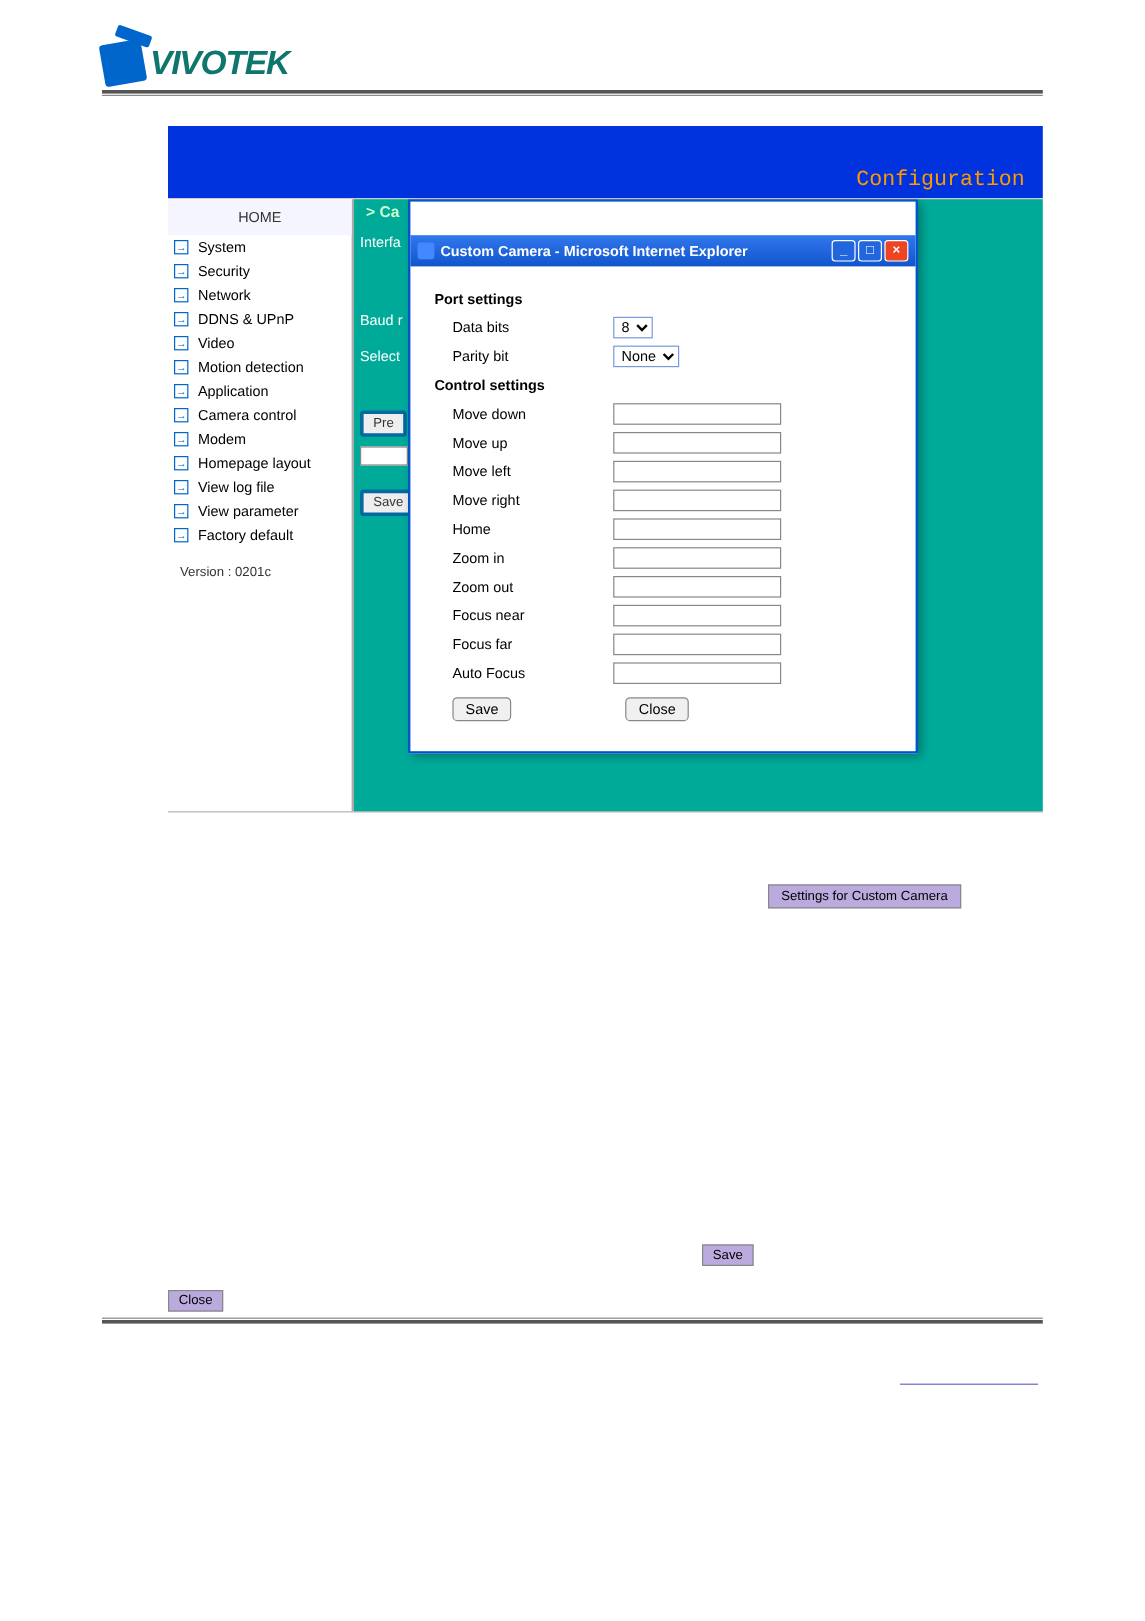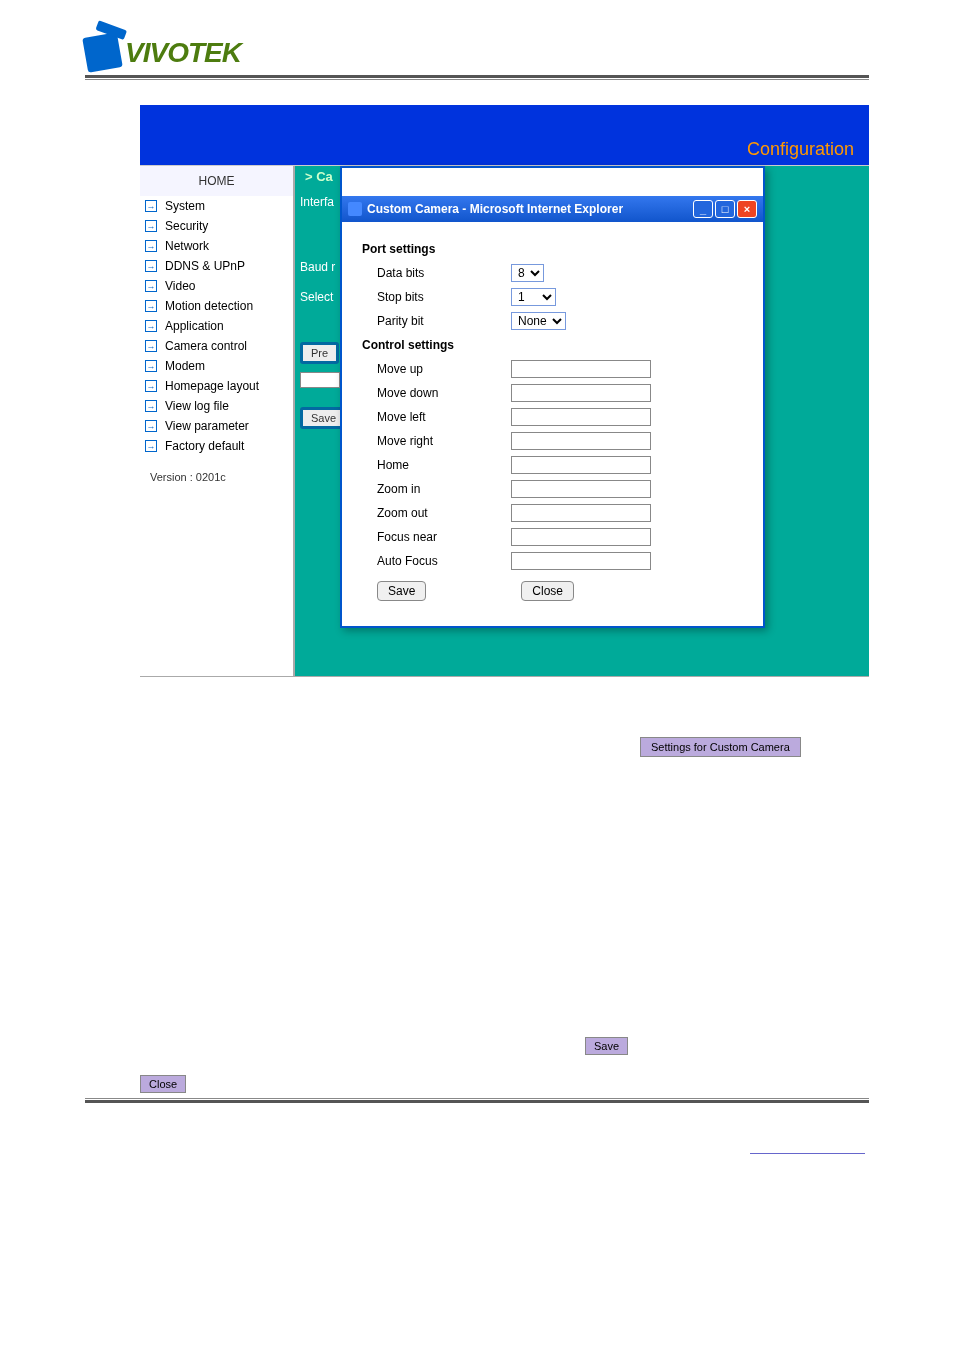--- a/index.html
+++ b/index.html
@@ -38,40 +38,41 @@
       height: 10px;
       background: #0066cc;
       top: -8px;
       left: 15px;
       border-radius: 2px;
       transform: rotate(30deg);
     }
     .logo-text {
       font-size: 28px;
       font-weight: 900;
-      color: #4d7c0f;
+      color: #0f766e;
       font-style: italic;
       letter-spacing: -1px;
     }
     .header-underline {
       border-top: 3px solid #555;
       border-bottom: 1px solid #888;
       height: 5px;
       margin-top: 5px;
     }
     .config-banner {
       background: #0033dd;
       color: white;
       height: 60px;
       display: flex;
       align-items: flex-end;
       justify-content: flex-end;
       padding: 5px 15px;
       margin-top: 25px;
       margin-left: 55px;
+      font-family: Liberation Mono, monospace;
     }
     .config-text {
       color: #ff9900;
       font-size: 18px;
     }
     .main-area {
       display: flex;
       margin-left: 55px;
       border-top: 1px solid #ccc;
     }
@@ -384,41 +385,35 @@
         </div>
         <div class="popup-body">
           <div class="section-heading">Port settings</div>
           <div class="form-row">
             <span class="form-label">Data bits</span>
             <select class="form-select">
               <option>8</option>
             </select>
           </div>
           <div class="form-row">
-            <span class="form-label">Stop bits</span>
-            <select class="form-select" style="width:45px">
-              <option>1</option>
-            </select>
-          </div>
-          <div class="form-row">
             <span class="form-label">Parity bit</span>
             <select class="form-select">
               <option>None</option>
             </select>
           </div>
           <div class="section-heading">Control settings</div>
           <div class="form-row">
+            <span class="form-label">Move down</span>
+            <input class="form-input" style="">
+          </div>
+          <div class="form-row">
             <span class="form-label">Move up</span>
             <input class="form-input" style="">
           </div>
           <div class="form-row">
-            <span class="form-label">Move down</span>
-            <input class="form-input" style="">
-          </div>
-          <div class="form-row">
             <span class="form-label">Move left</span>
             <input class="form-input" style="">
           </div>
           <div class="form-row">
             <span class="form-label">Move right</span>
             <input class="form-input" style="">
           </div>
           <div class="form-row">
             <span class="form-label">Home</span>
             <input class="form-input" style="">
@@ -426,20 +421,24 @@
           <div class="form-row">
             <span class="form-label">Zoom in</span>
             <input class="form-input" style="">
           </div>
           <div class="form-row">
             <span class="form-label">Zoom out</span>
             <input class="form-input" style="">
           </div>
           <div class="form-row">
             <span class="form-label">Focus near</span>
+            <input class="form-input" style="">
+          </div>
+          <div class="form-row">
+            <span class="form-label">Focus far</span>
             <input class="form-input" style="">
           </div>
           <div class="form-row">
             <span class="form-label">Auto Focus</span>
             <input class="form-input" style="">
           </div>
           <div class="popup-buttons">
             <button class="popup-btn">Save</button>
             <button class="popup-btn">Close</button>
           </div>

